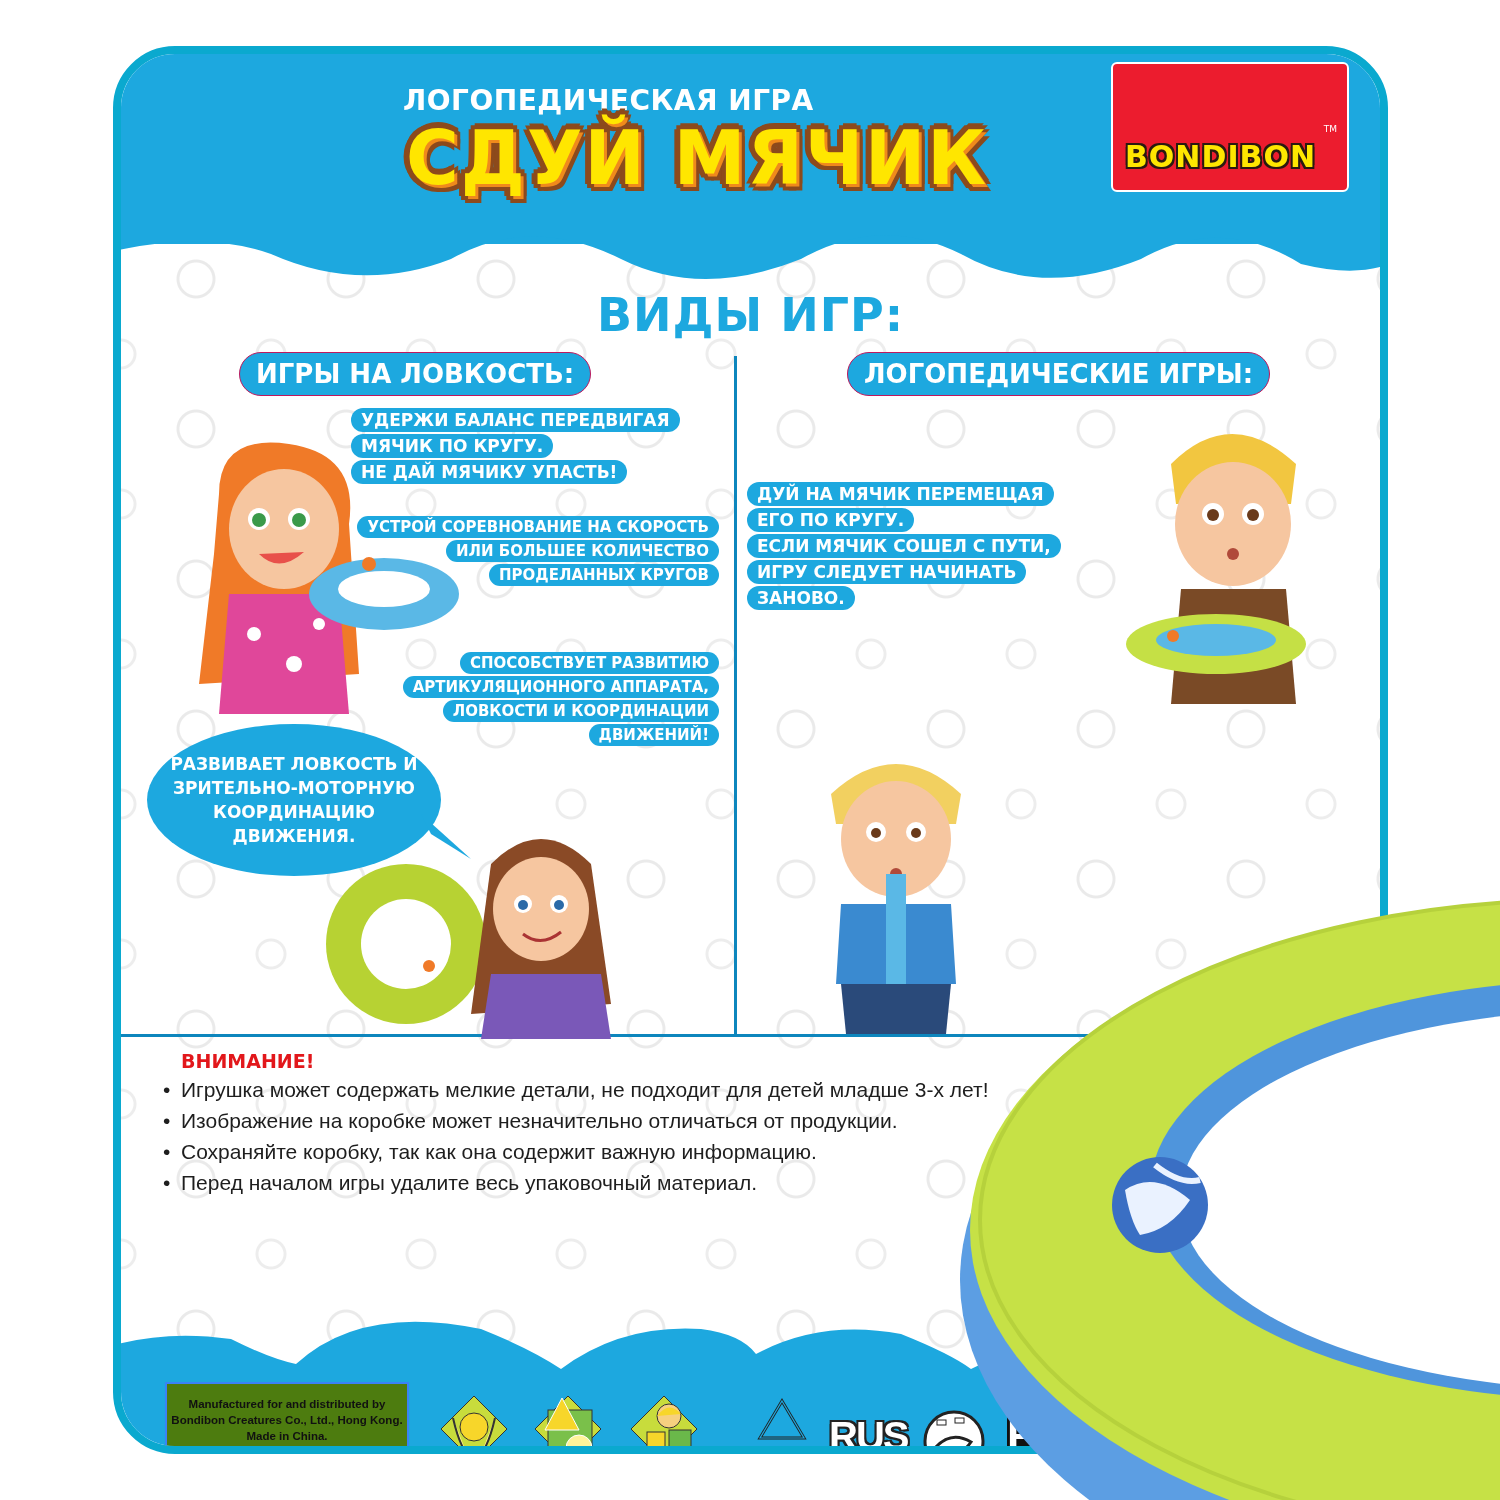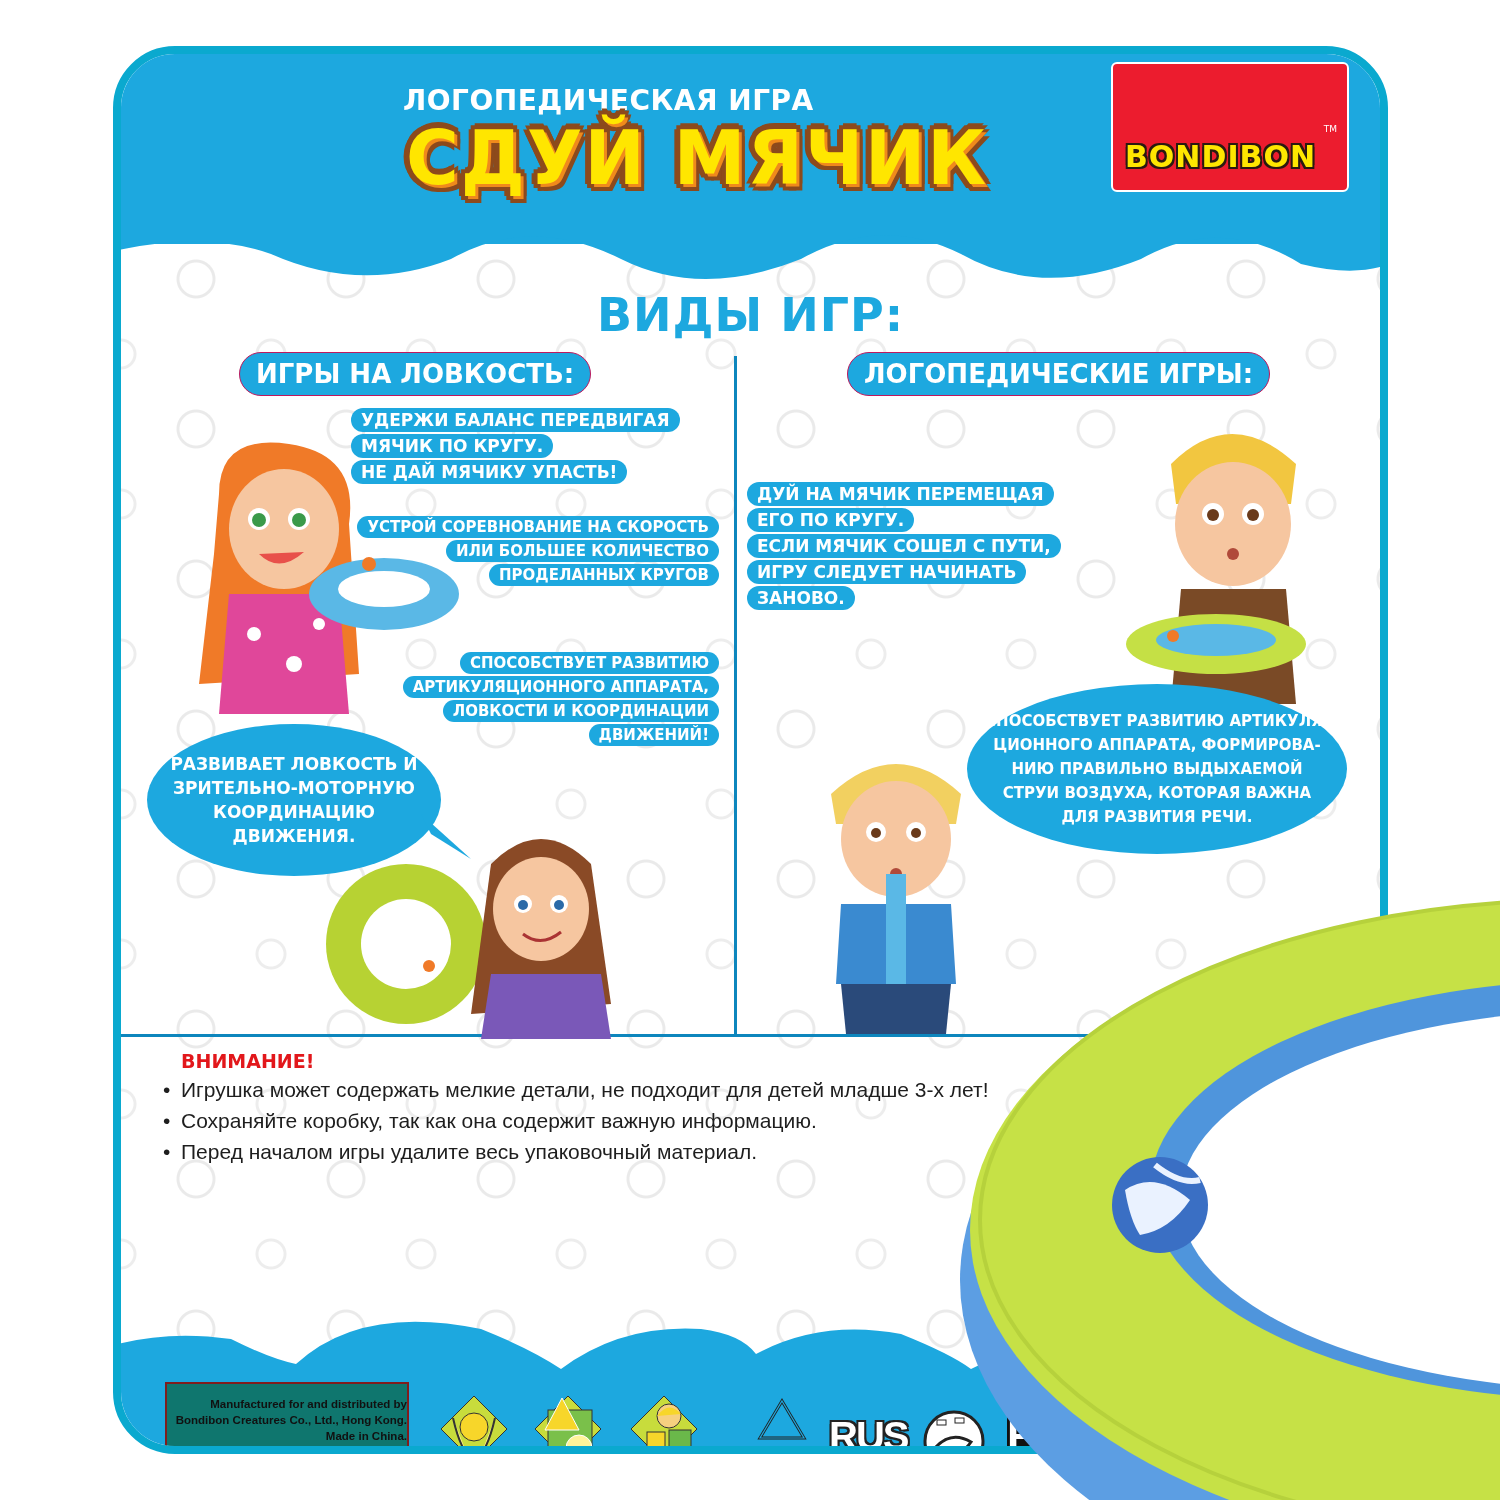--- a/index.html
+++ b/index.html
@@ -84,21 +84,21 @@
   .warn-list { position: absolute; left: 40px; top: 1020px; width: 880px; list-style: none; }
   .warn-list li {
     position: relative; padding-left: 20px; font-size: 21px; line-height: 31px; color: #1e1e1e;
     font-family: "Liberation Sans", sans-serif;
   }
   .warn-list li::before { content: "•"; position: absolute; left: 2px; top: 0; }
   .dashed-box { position: absolute; left: 938px; top: 1024px; width: 280px; height: 150px; border: 2px dashed #333; }
 
   .mfg-box {
     position: absolute; left: 44px; top: 1328px; width: 244px; height: 114px;
-    background: #0f766e; border: 2px solid #7f1d1d; text-align: right; padding-top: 12px;
+    background: #4d7c0f; border: 2px solid #3b82f6; text-align: center; padding-top: 12px;
   }
   .mfg-box .ln { font-family: "Liberation Sans", sans-serif; font-weight: bold; font-size: 11.5px; line-height: 16px; color: #111; }
   .mfg-box .url { font-family: "Liberation Sans", sans-serif; font-size: 17px; margin-top: 2px; color: #111; }
 
   .cert { position: absolute; top: 1362px; }
   .ring-product { position: absolute; left: 940px; top: 860px; width: 560px; height: 640px; pointer-events: none; }
 </style>
 </head>
 <body>
 
@@ -201,44 +201,38 @@
       <circle cx="92" cy="101" r="6" fill="#6a3a1a"></circle>
     <circle cx="132" cy="100" r="11" fill="#fff"></circle>
       <circle cx="132" cy="101" r="6" fill="#6a3a1a"></circle>
     <circle cx="112" cy="140" r="6" fill="#b04a3a"></circle>
     <path d="M60 175 L165 175 L175 290 L50 290 Z" fill="#7a4a26"></path>
     <ellipse cx="95" cy="230" rx="90" ry="30" fill="#c5e045"></ellipse>
     <ellipse cx="95" cy="226" rx="60" ry="16" fill="#5ab8e6"></ellipse>
     <circle cx="52" cy="222" r="6" fill="#f07a28"></circle>
   </svg>
 
-  <div class="bubble" style="left:846px; top:630px; width:380px; height:170px; font-size:15px;">
-    <span>СПОСОБСТВУЕТ РАЗВИТИЮ АРТИКУЛЯ-</span>
-    <span>ЦИОННОГО АППАРАТА, ФОРМИРОВА-</span>
-    <span>НИЮ ПРАВИЛЬНО ВЫДЫХАЕМОЙ</span>
-    <span>СТРУИ ВОЗДУХА, КОТОРАЯ ВАЖНА</span>
-    <span>ДЛЯ РАЗВИТИЯ РЕЧИ.</span>
-  </div>
 
   <svg class="char" style="left:690px; top:690px;" width="170" height="290" viewBox="0 0 170 290">
     <path d="M20 50 Q85 -10 150 50 L145 80 L25 80 Z" fill="#f2d060"></path>
     <ellipse cx="85" cy="95" rx="55" ry="58" fill="#f6c6a0"></ellipse>
     <circle cx="65" cy="88" r="10" fill="#fff"></circle>
       <circle cx="65" cy="89" r="5" fill="#6a3a1a"></circle>
     <circle cx="105" cy="88" r="10" fill="#fff"></circle>
       <circle cx="105" cy="89" r="5" fill="#6a3a1a"></circle>
     <circle cx="85" cy="130" r="6" fill="#b04a3a"></circle>
     <path d="M30 160 L140 160 L145 240 L25 240 Z" fill="#3a8ad0"></path>
     <rect x="75" y="130" width="20" height="160" fill="#5ab8e6"></rect>
     <path d="M30 240 L140 240 L135 290 L35 290 Z" fill="#2a4a7a"></path>
   </svg>
 
   <div class="warn-title">ВНИМАНИЕ!</div>
   <ul class="warn-list">
     <li>Игрушка может содержать мелкие детали, не подходит для детей младше 3-х лет!</li>
+    <li>Изображение на коробке может незначительно отличаться от продукции.</li>
     <li>Сохраняйте коробку, так как она содержит важную информацию.</li>
     <li>Перед началом игры удалите весь упаковочный материал.</li>
   </ul>
   <div class="dashed-box"></div>
 
   <svg class="footer-wave" viewBox="0 0 1320 160">
     <path d="M0 40 Q60 20 130 30 Q170 50 195 55 Q260 -5 380 20 Q430 40 460 60 Q520 15 600 20 Q640 25 655 45 Q720 10 800 25 Q850 45 870 60 Q950 20 1040 30 Q1100 40 1130 55 Q1200 20 1320 30 V160 H0 Z" fill="#1da8df"></path>
   </svg>
 
   <div class="mfg-box">

